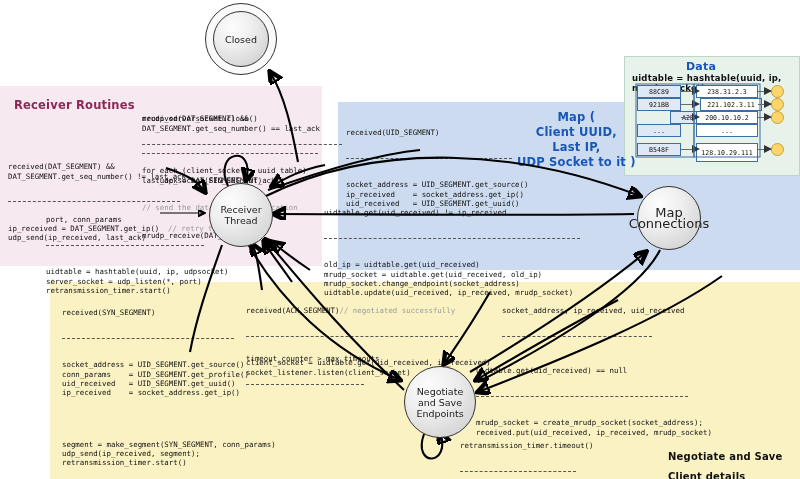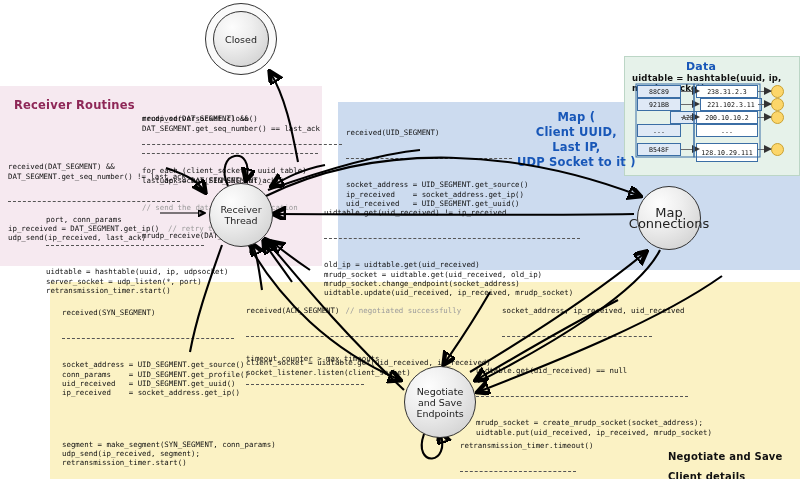--- a/index.html
+++ b/index.html
@@ -220,41 +220,41 @@
 conn_params    = UID_SEGMENT.get_profile()
 uid_received   = UID_SEGMENT.get_uuid()
 ip_received    = socket_address.get_ip()</div>
     <div style="height:6px;"></div>
     <div>segment = make_segment(SYN_SEGMENT, conn_params)
 udp_send(ip_received, segment);
 retransmission_timer.start()</div>
   </div>
 
   <div class="code" id="c7">
-    <div><span>received(ACK_SEGMENT)</span><span class="cmt" style="margin-left:6px;">// negotiated successfully</span></div>
+    <div><span>received(ACK_SEGMENT)</span><span class="cmt" style="">// negotiated successfully</span></div>
     <div class="rule" style="width:212px;"></div>
     <div>client_socket = uidtable.get(uid_received, ip_received)
 socket_listener.listen(client_socket)</div>
   </div>
 
   <div class="code" id="c8">
     <div>timeout_counter &gt; max_timeouts</div>
     <div class="rule" style="width:118px;"></div>
   </div>
 
   <div class="code" id="c9">
     <div>socket_address, ip_received, uid_received</div>
     <div class="rule" style="width:150px;"></div>
   </div>
 
   <div class="code" id="c10">
     <div>uidtable.get(uid_received) == null</div>
     <div class="rule" style="width:212px;"></div>
     <div>mrudp_socket = create_mrudp_socket(socket_address);
-uidtable.put(uid_received, ip_received, mrudp_socket)</div>
+received.put(uid_received, ip_received, mrudp_socket)</div>
   </div>
 
   <div class="code" id="c11">
     <div>retransmission_timer.timeout()</div>
     <div class="rule" style="width:116px;"></div>
     
   </div>
 
   <div class="tbl">
 

